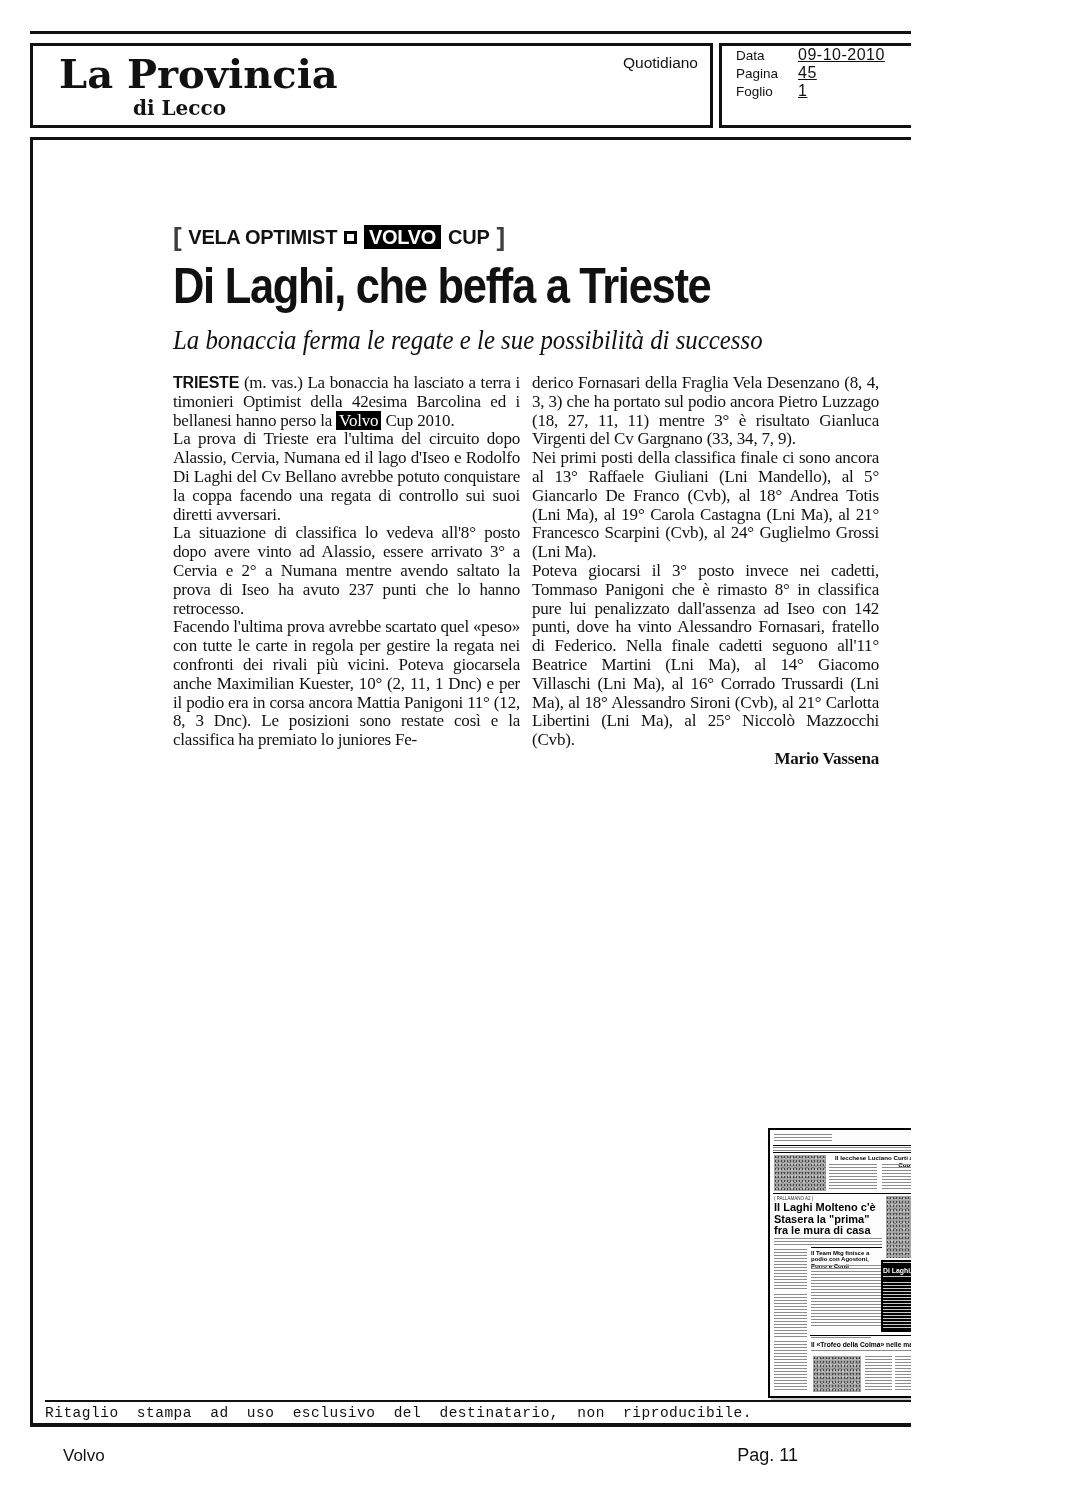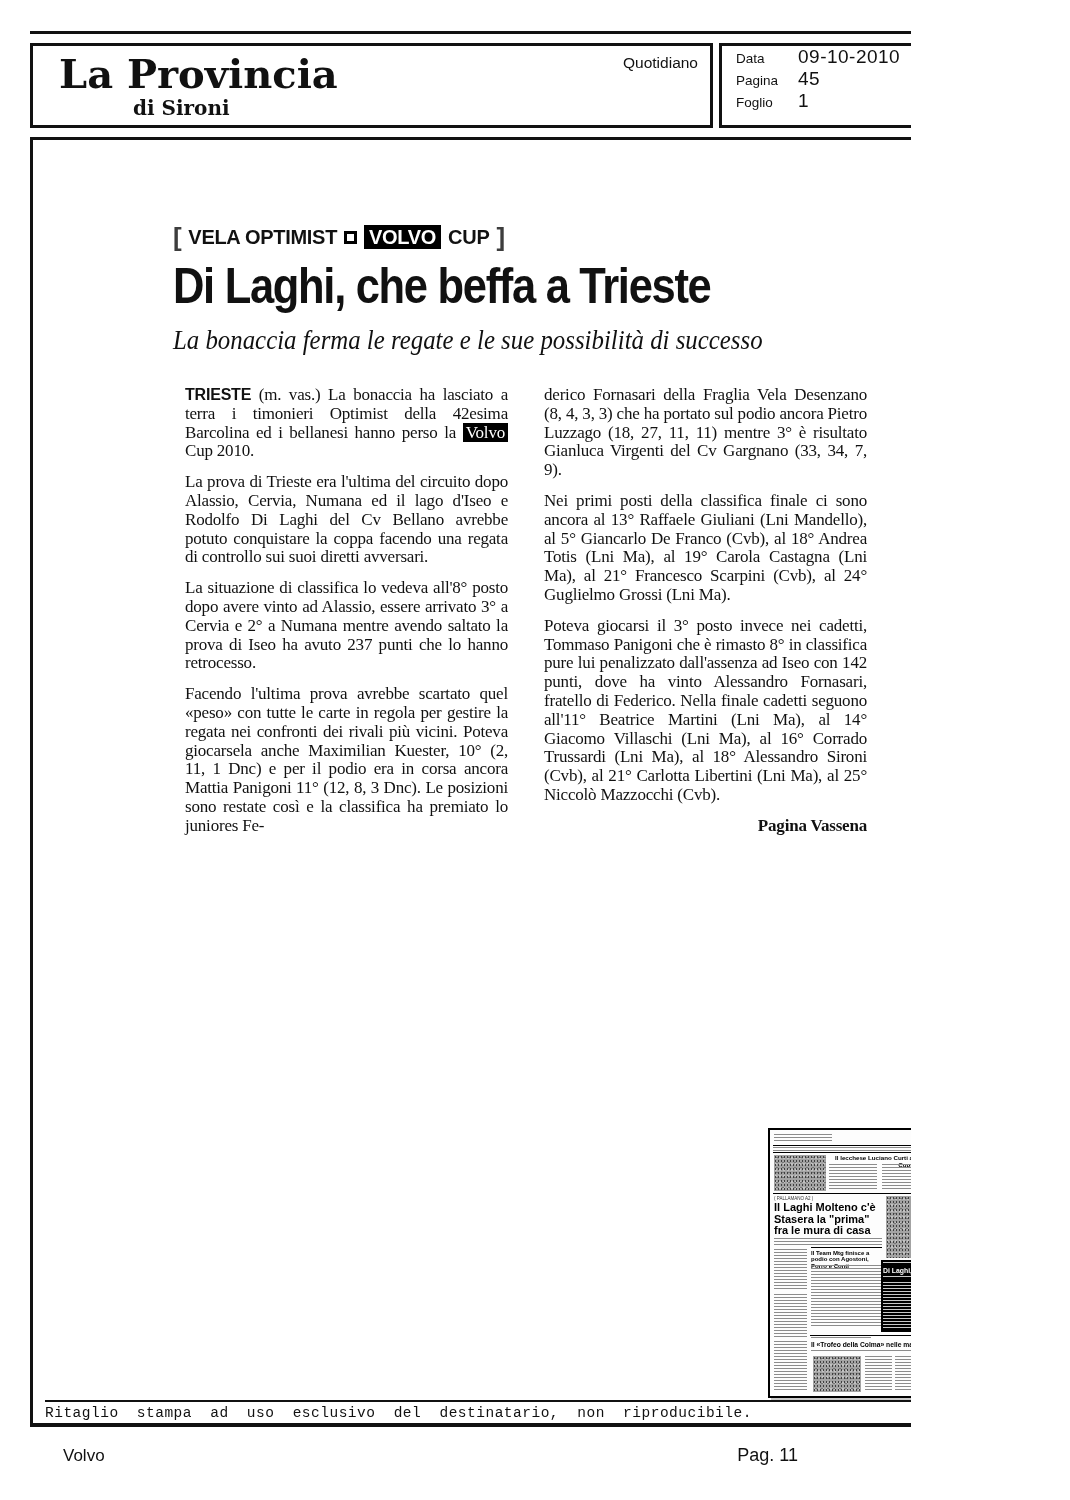--- a/index.html
+++ b/index.html
@@ -14,41 +14,41 @@
                   font-weight:bold;font-size:40px;letter-spacing:0px;line-height:40px;}
   .masthead-sub{position:absolute;left:100px;top:50px;font-family:"DejaVu Serif",serif;
                 font-weight:bold;font-size:20px;}
   .quotidiano{position:absolute;right:12px;top:8px;font-family:"Liberation Sans",sans-serif;
               font-size:15.5px;}
   .meta-box{position:absolute;left:719px;top:43px;width:275px;height:85px;
             border:3px solid #111;box-sizing:border-box;background:#fff;
             font-family:"Liberation Sans",sans-serif;}
   .meta-row{display:flex;align-items:baseline;padding:0 0 0 14px;}
   .meta-label{width:62px;font-size:13.5px;color:#111;}
-  .meta-value{font-size:19px;letter-spacing:0.5px;}
+  .meta-value{font-size:16px;letter-spacing:0.5px;text-decoration:underline;}
 
   
   .main-frame{position:absolute;left:30px;top:137px;width:964px;height:1290px;
               border:3px solid #111;border-bottom-width:4px;box-sizing:border-box;background:#fff;}
 
   
   .article{position:absolute;left:140px;top:85px;width:706px;}
   .kicker{display:flex;align-items:center;gap:7px;font-family:"Liberation Sans",sans-serif;
           font-weight:bold;font-size:20px;letter-spacing:-0.3px;}
   .kicker .bracket{color:#3d3d3d;font-size:26px;font-weight:bold;line-height:20px;}
   .kicker-badge{background:#000;color:#fff;padding:1px 5px 0 5px;}
   .sq-bullet{display:inline-block;width:7px;height:7px;border:3px solid #000;background:#fff;}
   .headline{margin-top:8px;font-family:"Liberation Sans",sans-serif;font-weight:bold;
             font-size:50px;letter-spacing:-1.5px;white-space:nowrap;
             transform:scaleX(0.87);transform-origin:left;}
   .standfirst{margin-top:10px;font-style:italic;font-size:27px;white-space:nowrap;
               transform:scaleX(0.92);transform-origin:left;}
   .columns{display:flex;gap:12px;margin-top:18px;}
   .col{width:347px;font-size:17px;line-height:18.8px;text-align:justify;letter-spacing:-0.2px;}
-  .col p{margin:12px;}
+  .col p{margin:0;}
   .lead-place{font-family:"Liberation Sans",sans-serif;font-weight:bold;font-size:16px;}
   .inline-badge{background:#000;color:#fff;padding:0 3px;}
   .byline{text-align:right;font-weight:bold;margin-top:0;}
 
   
   .disclaimer-band{position:absolute;left:12px;right:0;bottom:0;height:21px;border-top:2px solid #111;
                    display:flex;align-items:center;justify-content:flex-start;}
   .disclaimer{font-family:"Liberation Mono","DejaVu Sans Mono",monospace;font-size:14.5px;
               word-spacing:9px;letter-spacing:0.5px;}
 
@@ -83,21 +83,21 @@
 </style>
 </head>
 <body>
 
 <div id="page">
 
   <div class="top-rule"></div>
 
   <div class="masthead-box">
     <div class="masthead-title">La Provincia</div>
-    <div class="masthead-sub">di Sironi</div>
+    <div class="masthead-sub">di Lecco</div>
     <div class="quotidiano">Quotidiano</div>
   </div>
 
   <div class="meta-box">
     <div class="meta-row">
       <span class="meta-label">Data</span>
       <span class="meta-value">09-10-2010</span>
     </div>
     <div class="meta-row">
       <span class="meta-label">Pagina</span>
@@ -128,21 +128,21 @@
         <div class="col">
           <p><span class="lead-place">TRIESTE</span><span> (m. vas.) La bonaccia ha lasciato a terra i timonieri Optimist della 42esima Barcolina ed i bellanesi hanno perso la </span><span class="inline-badge">Volvo</span><span> Cup 2010.</span></p>
           <p>La prova di Trieste era l'ultima del circuito dopo Alassio, Cervia, Numana ed il lago d'Iseo e Rodolfo Di Laghi del Cv Bellano avrebbe potuto conquistare la coppa facendo una regata di controllo sui suoi diretti avversari.</p>
           <p>La situazione di classifica lo vedeva all'8° posto dopo avere vinto ad Alassio, essere arrivato 3° a Cervia e 2° a Numana mentre avendo saltato la prova di Iseo ha avuto 237 punti che lo hanno retrocesso.</p>
           <p>Facendo l'ultima prova avrebbe scartato quel «peso» con tutte le carte in regola per gestire la regata nei confronti dei rivali più vicini. Poteva giocarsela anche Maximilian Kuester, 10° (2, 11, 1 Dnc) e per il podio era in corsa ancora Mattia Panigoni 11° (12, 8, 3 Dnc). Le posizioni sono restate così e la classifica ha premiato lo juniores Fe-</p>
         </div>
         <div class="col">
           <p>derico Fornasari della Fraglia Vela Desenzano (8, 4, 3, 3) che ha portato sul podio ancora Pietro Luzzago (18, 27, 11, 11) mentre 3° è risultato Gianluca Virgenti del Cv Gargnano (33, 34, 7, 9).</p>
           <p>Nei primi posti della classifica finale ci sono ancora al 13° Raffaele Giuliani (Lni Mandello), al 5° Giancarlo De Franco (Cvb), al 18° Andrea Totis (Lni Ma), al 19° Carola Castagna (Lni Ma), al 21° Francesco Scarpini (Cvb), al 24° Guglielmo Grossi (Lni Ma).</p>
           <p>Poteva giocarsi il 3° posto invece nei cadetti, Tommaso Panigoni che è rimasto 8° in classifica pure lui penalizzato dall'assenza ad Iseo con 142 punti, dove ha vinto Alessandro Fornasari, fratello di Federico. Nella finale cadetti seguono all'11° Beatrice Martini (Lni Ma), al 14° Giacomo Villaschi (Lni Ma), al 16° Corrado Trussardi (Lni Ma), al 18° Alessandro Sironi (Cvb), al 21° Carlotta Libertini (Lni Ma), al 25° Niccolò Mazzocchi (Cvb).</p>
-          <p class="byline">Pagina Vassena</p>
+          <p class="byline">Mario Vassena</p>
         </div>
       </div>
     </div>
 
     <div class="thumb">
 
       <div class="abs tx" style="left:4px;top:4px;width:58px;height:8px;"></div>
       <div class="abs" style="right:4px;top:3px;width:54px;height:10px;background:#000;">
         <div class="tx-lt" style="margin:2px 4px;height:6px;"></div>
       </div>

